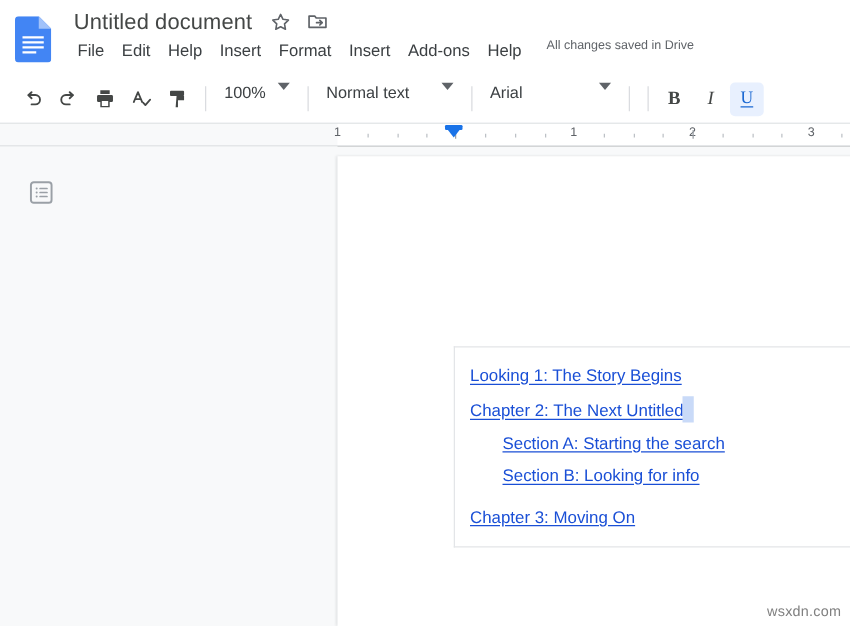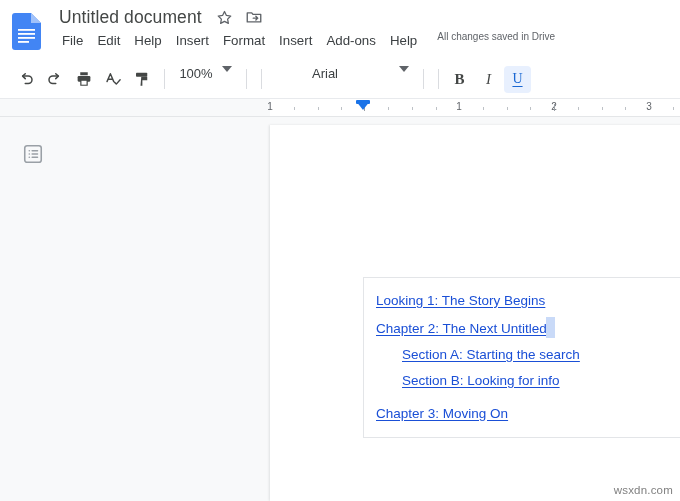--- a/index.html
+++ b/index.html
@@ -47,21 +47,21 @@
   }
   .tb-btn.active { background: #e8f0fe; color: #1967d2; }
   .tb-sep { width: 1px; height: 20px; background: #dadce0; margin: 0 7px; flex: none; }
   .tb-select {
     height: 27px; display: inline-flex; align-items: flex-start; border-radius: 4px;
     padding: 0 2px 0 7px; cursor: pointer; color: #3c4043; font-size: 13px; flex: none;
   }
   .tb-select .lbl { white-space: nowrap; }
   .tb-select .lbl.zoom { width: 36px; text-align: center; padding-right: 2px;}
   .tb-select .lbl.style { width: 85px; }
-  .tb-select .lbl.font { width: 80px; margin-left: 36px; }
+  .tb-select .lbl.font { width: 80px; }
   .tb-select .lbl.size { width: 32px; text-align: center; }
   .caret { margin: 0 5px 0 7px; color: #5f6368; display:inline-flex; }
   .tb-bold { font-weight: bold; font-size: 15px; font-family: "Liberation Serif", serif;}
   .tb-ital { font-style: italic; font-size: 15px; font-family: "Liberation Serif", serif;}
   .tb-und { font-size: 14px; text-decoration: underline; text-underline-offset: 3px; font-family: "Liberation Serif", serif;}
 
   
   .ruler {
     position: absolute; left: 0; top: 99px; width: 680px; height: 18px;
     background: #f8f9fa; border-bottom: 1px solid #e4e6e8; overflow: hidden;
@@ -213,20 +213,28 @@
       <span class="lbl zoom">100%</span>
       <span class="caret">
         <svg width="10" height="6" viewBox="0 0 10 6">
             <path d="M0 0h10L5 6z" fill="#5f6368"></path>
           </svg>
       </span>
     </span>
 
     <span class="tb-sep"></span>
 
+    <span class="tb-select">
+      <span class="lbl style">Normal text</span>
+      <span class="caret">
+        <svg width="10" height="6" viewBox="0 0 10 6">
+            <path d="M0 0h10L5 6z" fill="#5f6368"></path>
+          </svg>
+      </span>
+    </span>
 
     <span class="tb-sep"></span>
 
     <span class="tb-select">
       <span class="lbl font">Arial</span>
       <span class="caret">
         <svg width="10" height="6" viewBox="0 0 10 6">
             <path d="M0 0h10L5 6z" fill="#5f6368"></path>
           </svg>
       </span>

